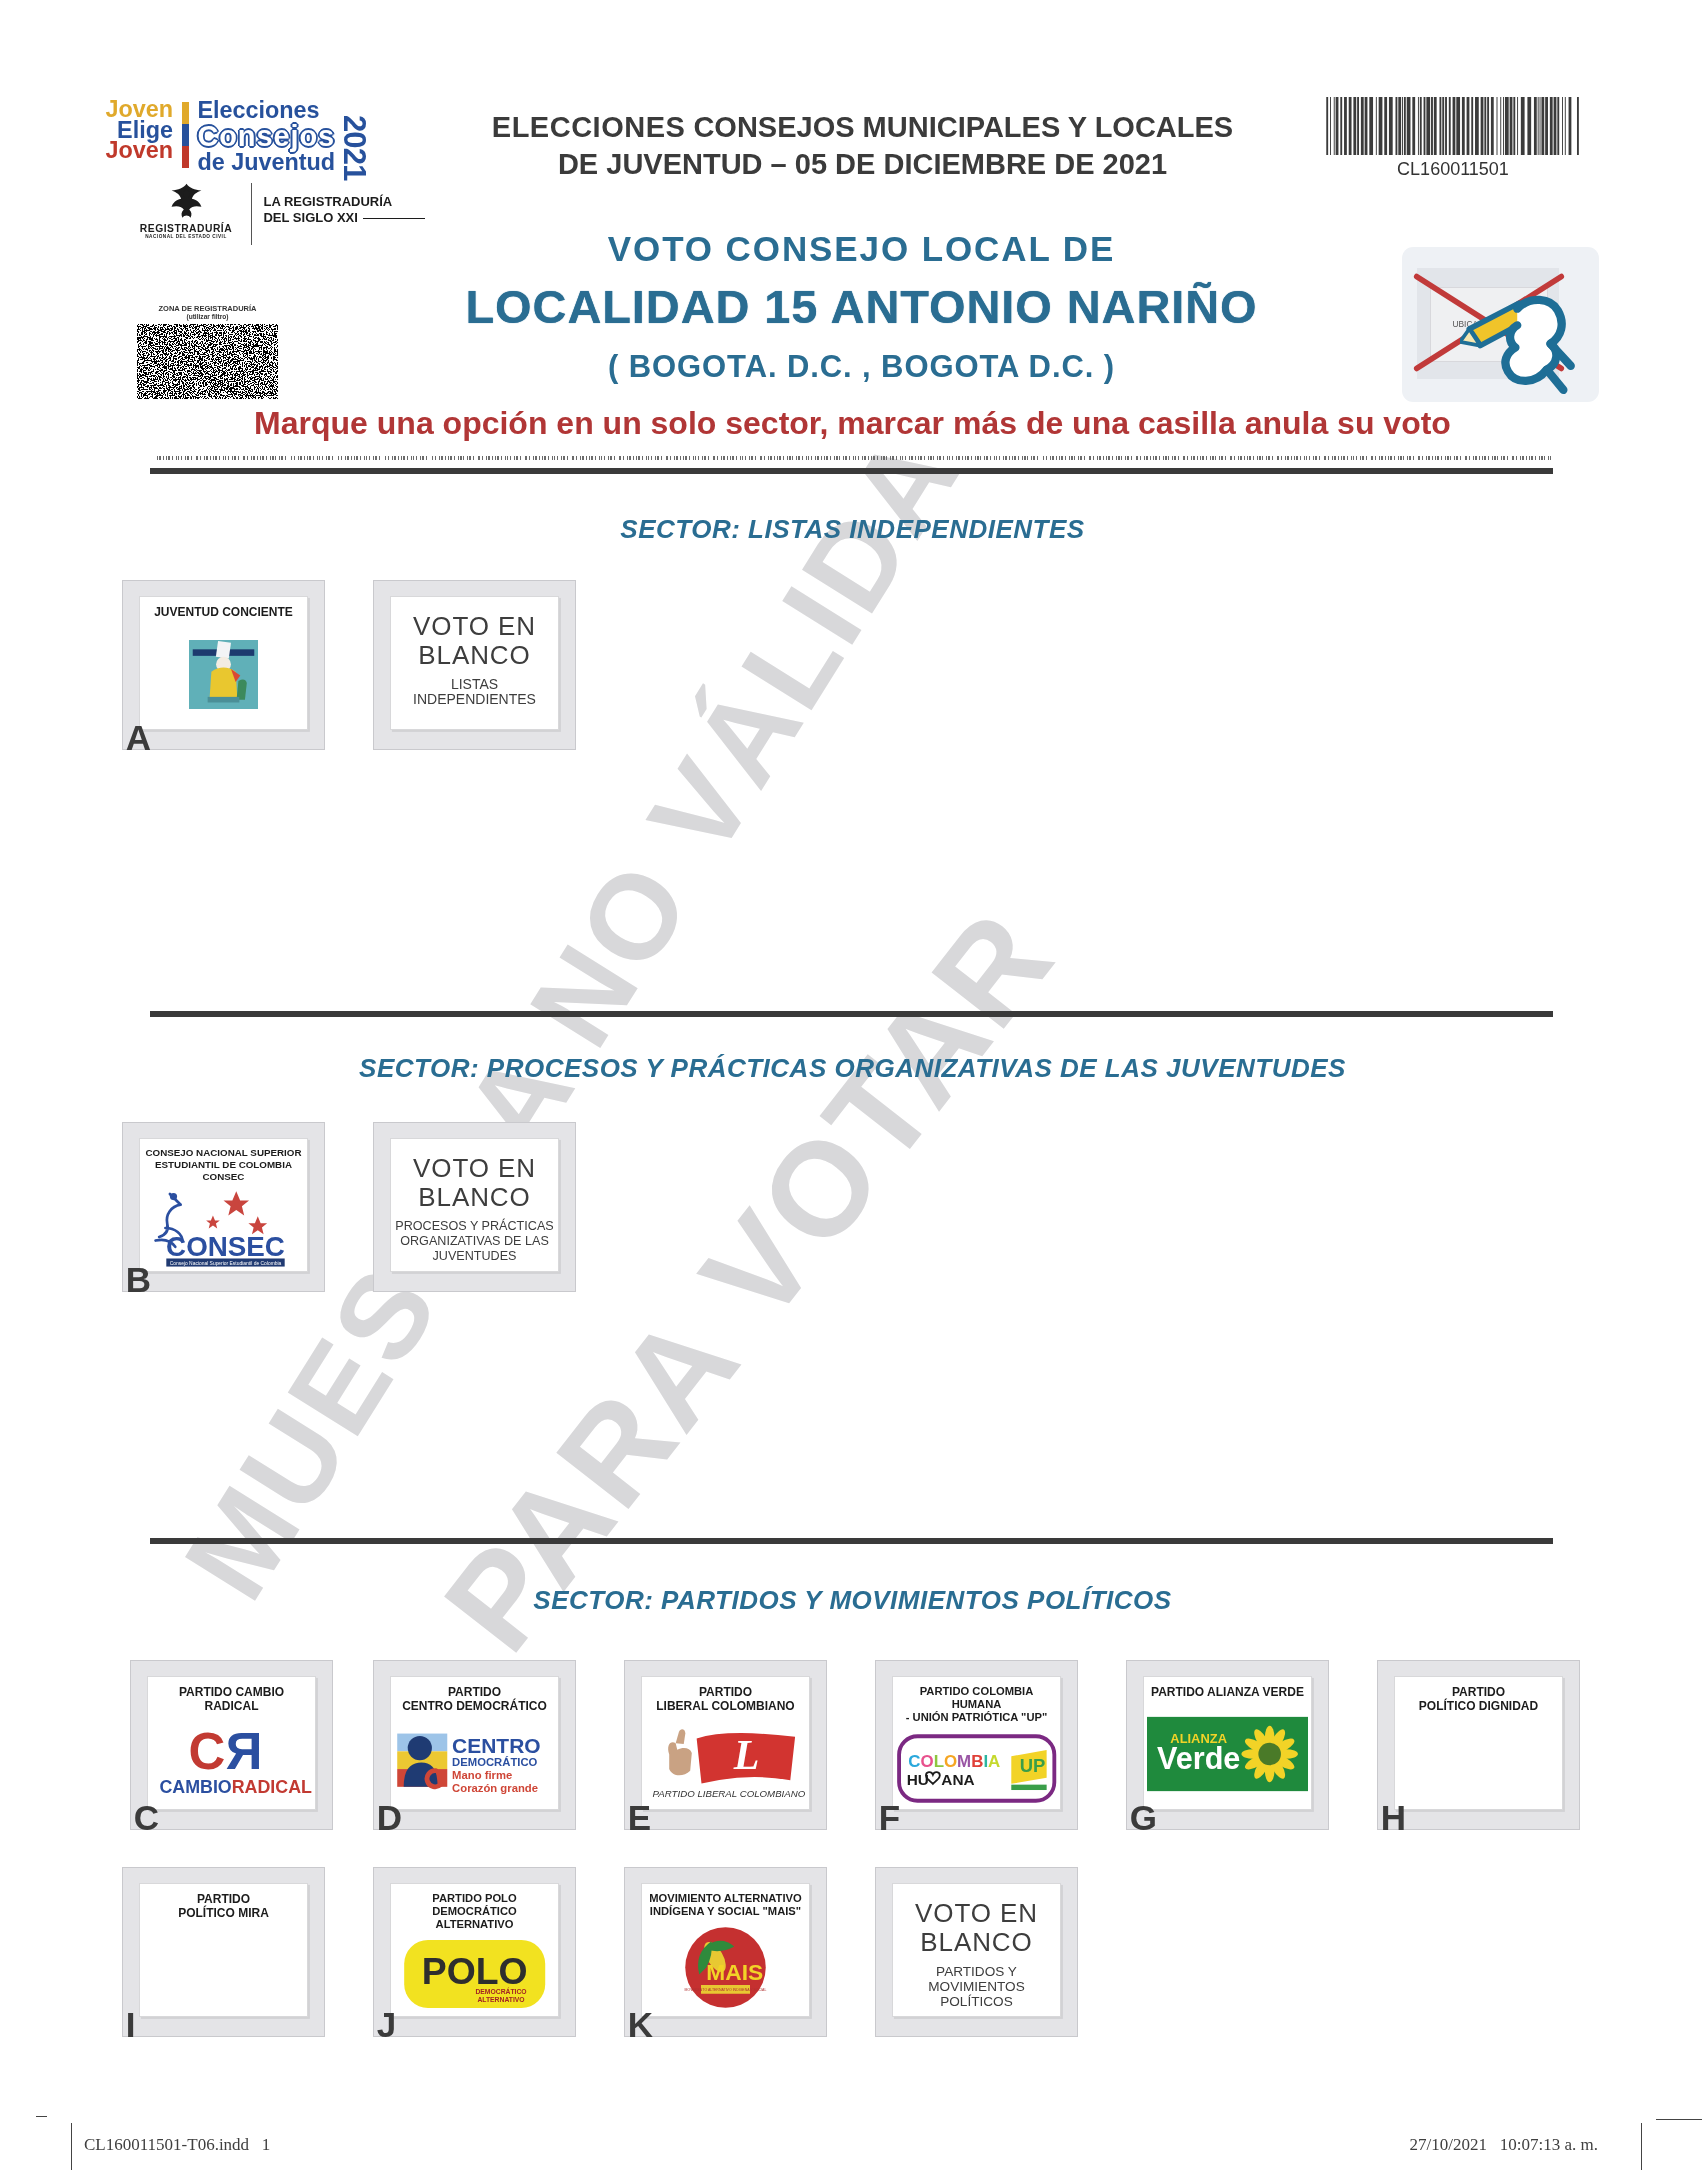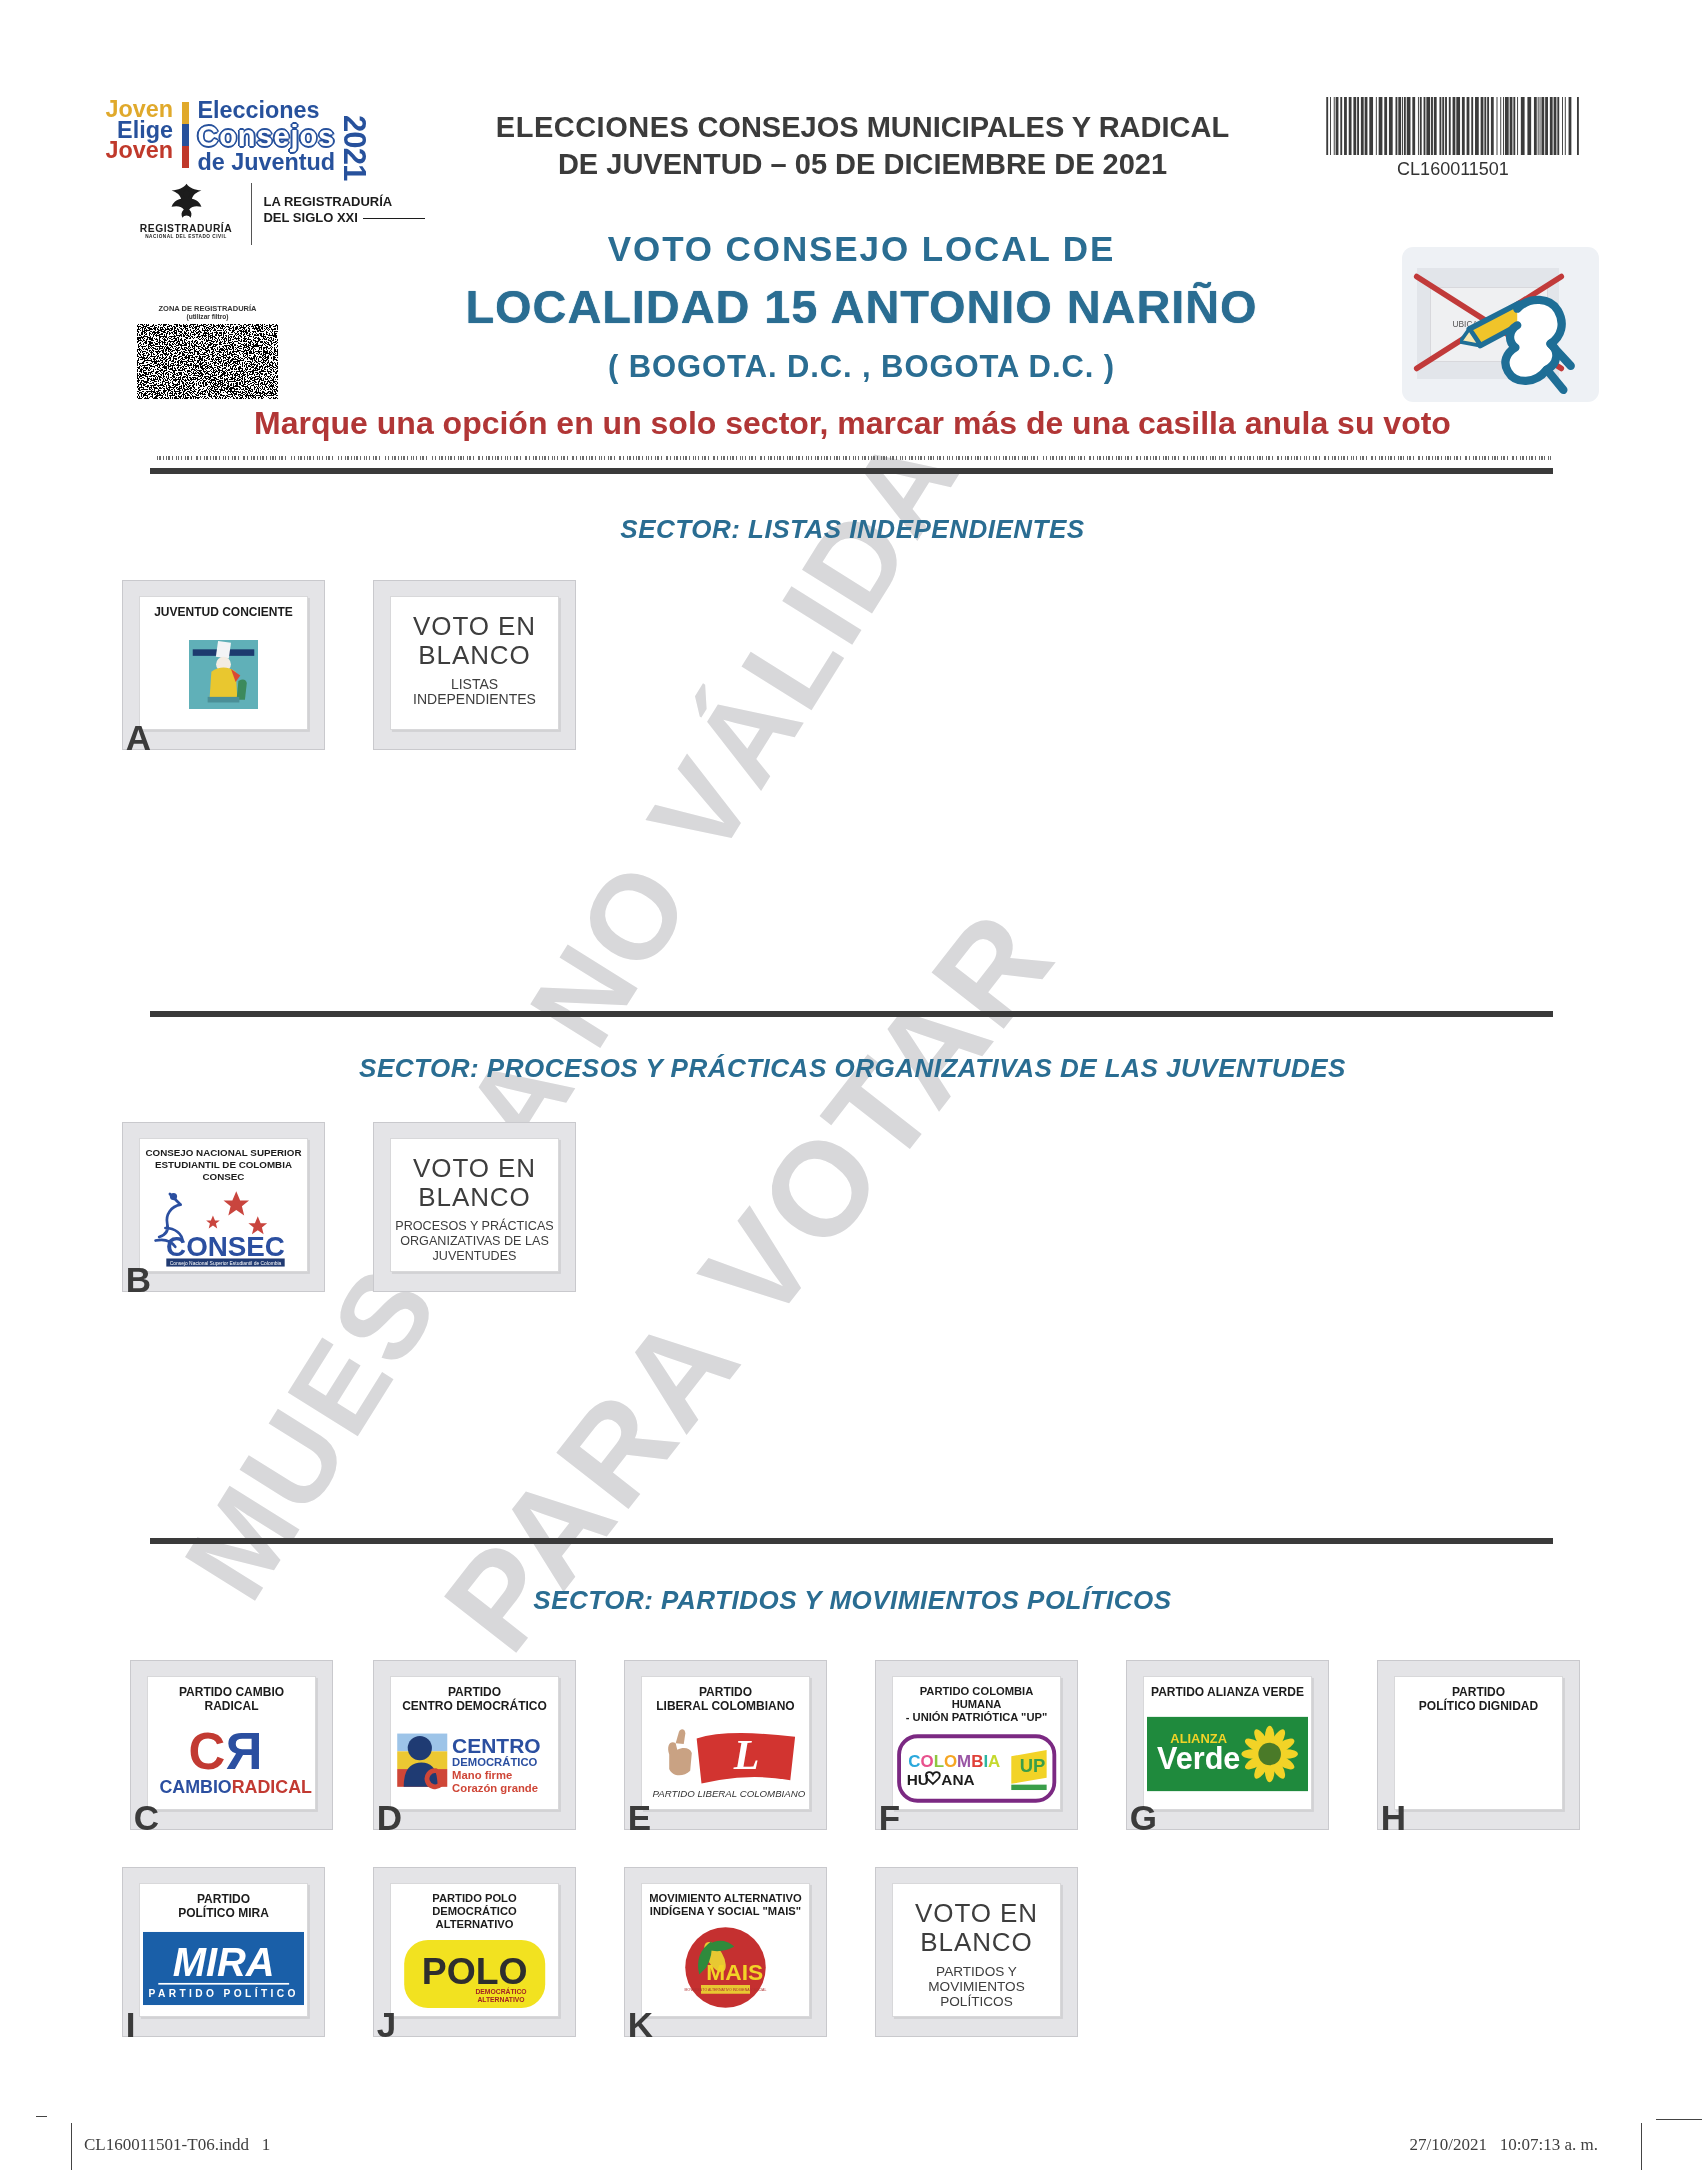--- a/index.html
+++ b/index.html
@@ -144,21 +144,21 @@
       </div>
       <div class="reg-div"></div>
       <div class="slogan-col">
         <div>LA REGISTRADURÍA</div>
         <div><span>DEL SIGLO XXI</span><span class="slogan-dash"></span></div>
       </div>
     </div>
   </div>
 
   <div class="layer hdr-title">
-    <div><span style="letter-spacing:0.5px">ELECCIONES</span><span> CONSEJOS MUNICIPALES Y RADICAL</span></div>
+    <div><span style="letter-spacing:0.5px">ELECCIONES</span><span> CONSEJOS MUNICIPALES Y LOCALES</span></div>
     <div>DE JUVENTUD – 05 DE DICIEMBRE DE 2021</div>
   </div>
 
   <div class="layer barcode-wrap">
     <svg viewBox="0 0 272 62" width="255" height="58">
         <rect x="0" width="2" height="62" fill="#3b3b3b"></rect>
         <rect x="4" width="1" height="62" fill="#3b3b3b"></rect>
         <rect x="8" width="1" height="62" fill="#3b3b3b"></rect>
         <rect x="10" width="3" height="62" fill="#3b3b3b"></rect>
         <rect x="15" width="2" height="62" fill="#3b3b3b"></rect>
@@ -451,28 +451,20 @@
       <div class="pname">PARTIDO
 POLÍTICO DIGNIDAD</div>
     </div>
     <div class="letter">H</div>
   </div>
 
   <div class="opt posI">
     <div class="inner">
       <div class="pname">PARTIDO
 POLÍTICO MIRA</div>
-      <div class="logo">
-        <svg viewBox="0 0 190 86" width="173" height="79">
-          <rect width="190" height="86" fill="#1a5fa8"></rect>
-          <text x="95" y="52" text-anchor="middle" font-size="47" font-weight="bold" font-style="italic" fill="#ffffff">MIRA</text>
-          <rect x="18" y="60" width="154" height="2" fill="#ffffff"></rect>
-          <text x="95" y="77" text-anchor="middle" font-size="12" font-weight="bold" fill="#ffffff" letter-spacing="4">PARTIDO POLÍTICO</text>
-        </svg>
-      </div>
     </div>
     <div class="letter">I</div>
   </div>
 
   <div class="opt posJ">
     <div class="inner">
       <div class="pname pname-xs">PARTIDO POLO
 DEMOCRÁTICO ALTERNATIVO</div>
       <div class="logo">
         <svg viewBox="0 0 190 92" width="173" height="84">

